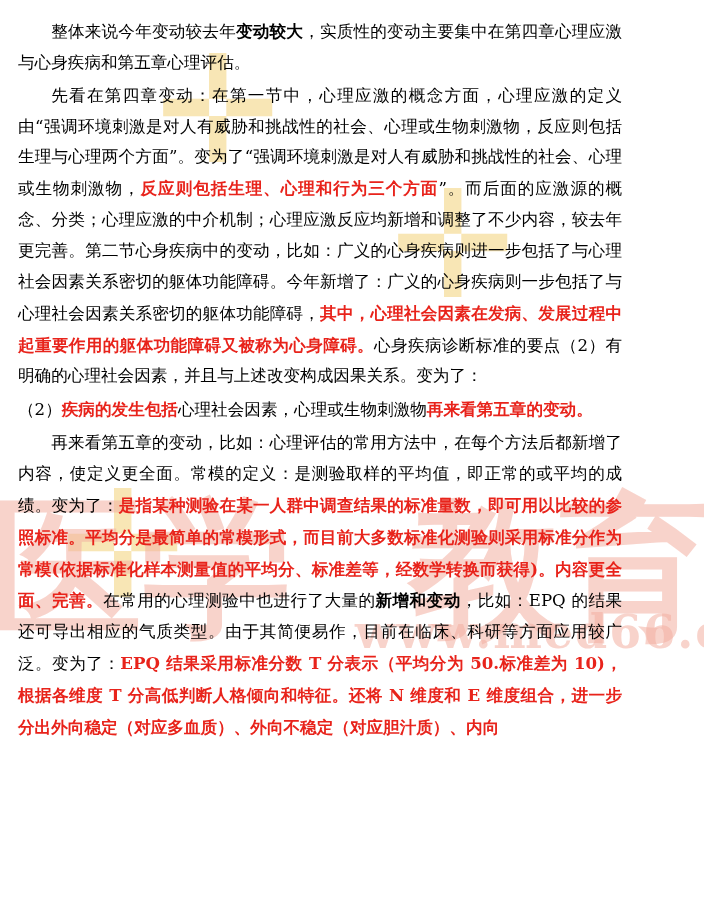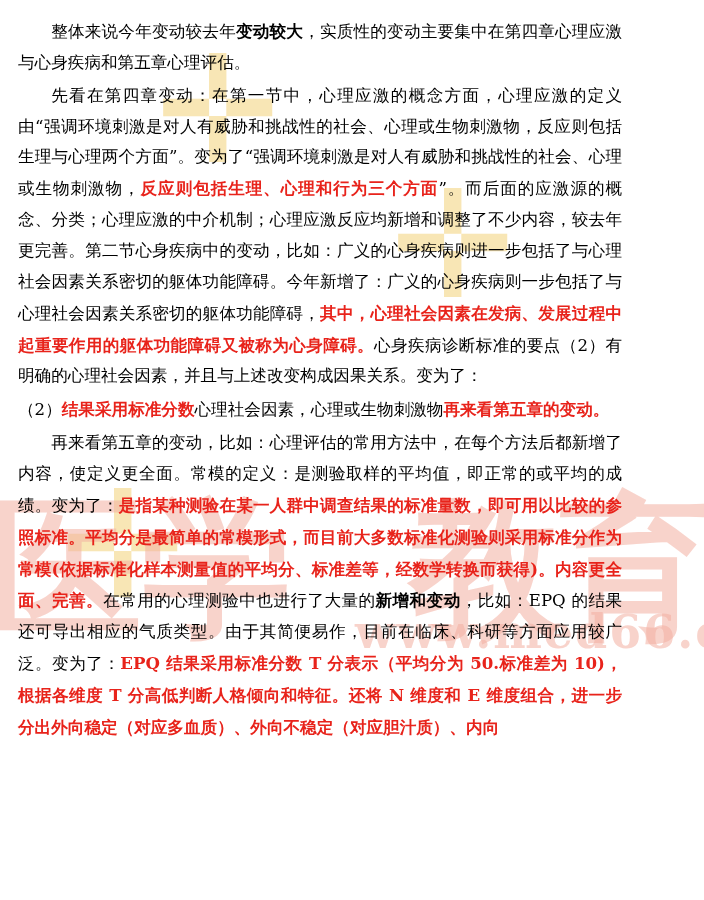--- a/index.html
+++ b/index.html
@@ -76,16 +76,16 @@
   <div class="wm-cross" style="left:60px; top:470px;">✛</div>
   <div class="wm-text" style="left:-8px; top:470px; font-size:150px;">医学</div>
   <div class="wm-text" style="left:410px; top:470px; font-size:150px;">教育网</div>
   <div class="wm-text" style="left:355px; top:605px; font-size:46px; letter-spacing:2px;">www.med66.com</div>
 </div>
 
 <div class="doc">
   <div id="paragraph-container">
       <p><span>整体来说今年变动较去年</span><span class="b">变动较大</span><span>，实质性的变动主要集中在第四章心理应激与心身疾病和第五章心理评估。</span></p>
       <p><span>先看在第四章变动：在第一节中，心理应激的概念方面，心理应激的定义由“强调环境刺激是对人有威胁和挑战性的社会、心理或生物刺激物，反应则包括生理与心理两个方面”。变为了“强调环境刺激是对人有威胁和挑战性的社会、心理或生物刺激物，</span><span class="rb">反应则包括生理、心理和行为三个方面</span><span>”。而后面的应激源的概念、分类；心理应激的中介机制；心理应激反应均新增和调整了不少内容，较去年更完善。第二节心身疾病中的变动，比如：广义的心身疾病则进一步包括了与心理社会因素关系密切的躯体功能障碍。今年新增了：广义的心身疾病则一步包括了与心理社会因素关系密切的躯体功能障碍，</span><span class="rb">其中，心理社会因素在发病、发展过程中起重要作用的躯体功能障碍又被称为心身障碍。</span><span>心身疾病诊断标准的要点（2）有明确的心理社会因素，并且与上述改变构成因果关系。变为了：</span></p>
-      <p class="cont"><span>（2）</span><span class="rb">结果采用标准分数</span><span>心理社会因素，心理或生物刺激物</span><span class="rb">再来看第五章的变动。</span></p>
+      <p class="cont"><span>（2）</span><span class="rb">疾病的发生包括</span><span>心理社会因素，心理或生物刺激物</span><span class="rb">再来看第五章的变动。</span></p>
       <p><span>再来看第五章的变动，比如：心理评估的常用方法中，在每个方法后都新增了内容，使定义更全面。常模的定义：是测验取样的平均值，即正常的或平均的成绩。变为了：</span><span class="rb">是指某种测验在某一人群中调查结果的标准量数，即可用以比较的参照标准。平均分是最简单的常模形式，而目前大多数标准化测验则采用标准分作为常模(依据标准化样本测量值的平均分、标准差等，经数学转换而获得)。内容更全面、完善。</span><span>在常用的心理测验中也进行了大量的</span><span class="b">新增和变动</span><span>，比如：EPQ 的结果还可导出相应的气质类型。由于其简便易作，目前在临床、科研等方面应用较广泛。变为了：</span><span class="rb">EPQ 结果采用标准分数 T 分表示（平均分为 50.标准差为 10)，根据各维度 T 分高低判断人格倾向和特征。还将 N 维度和 E 维度组合，进一步分出外向稳定（对应多血质）、外向不稳定（对应胆汁质）、内向</span></p>
     </div>
 </div>
 
 </body></html>

